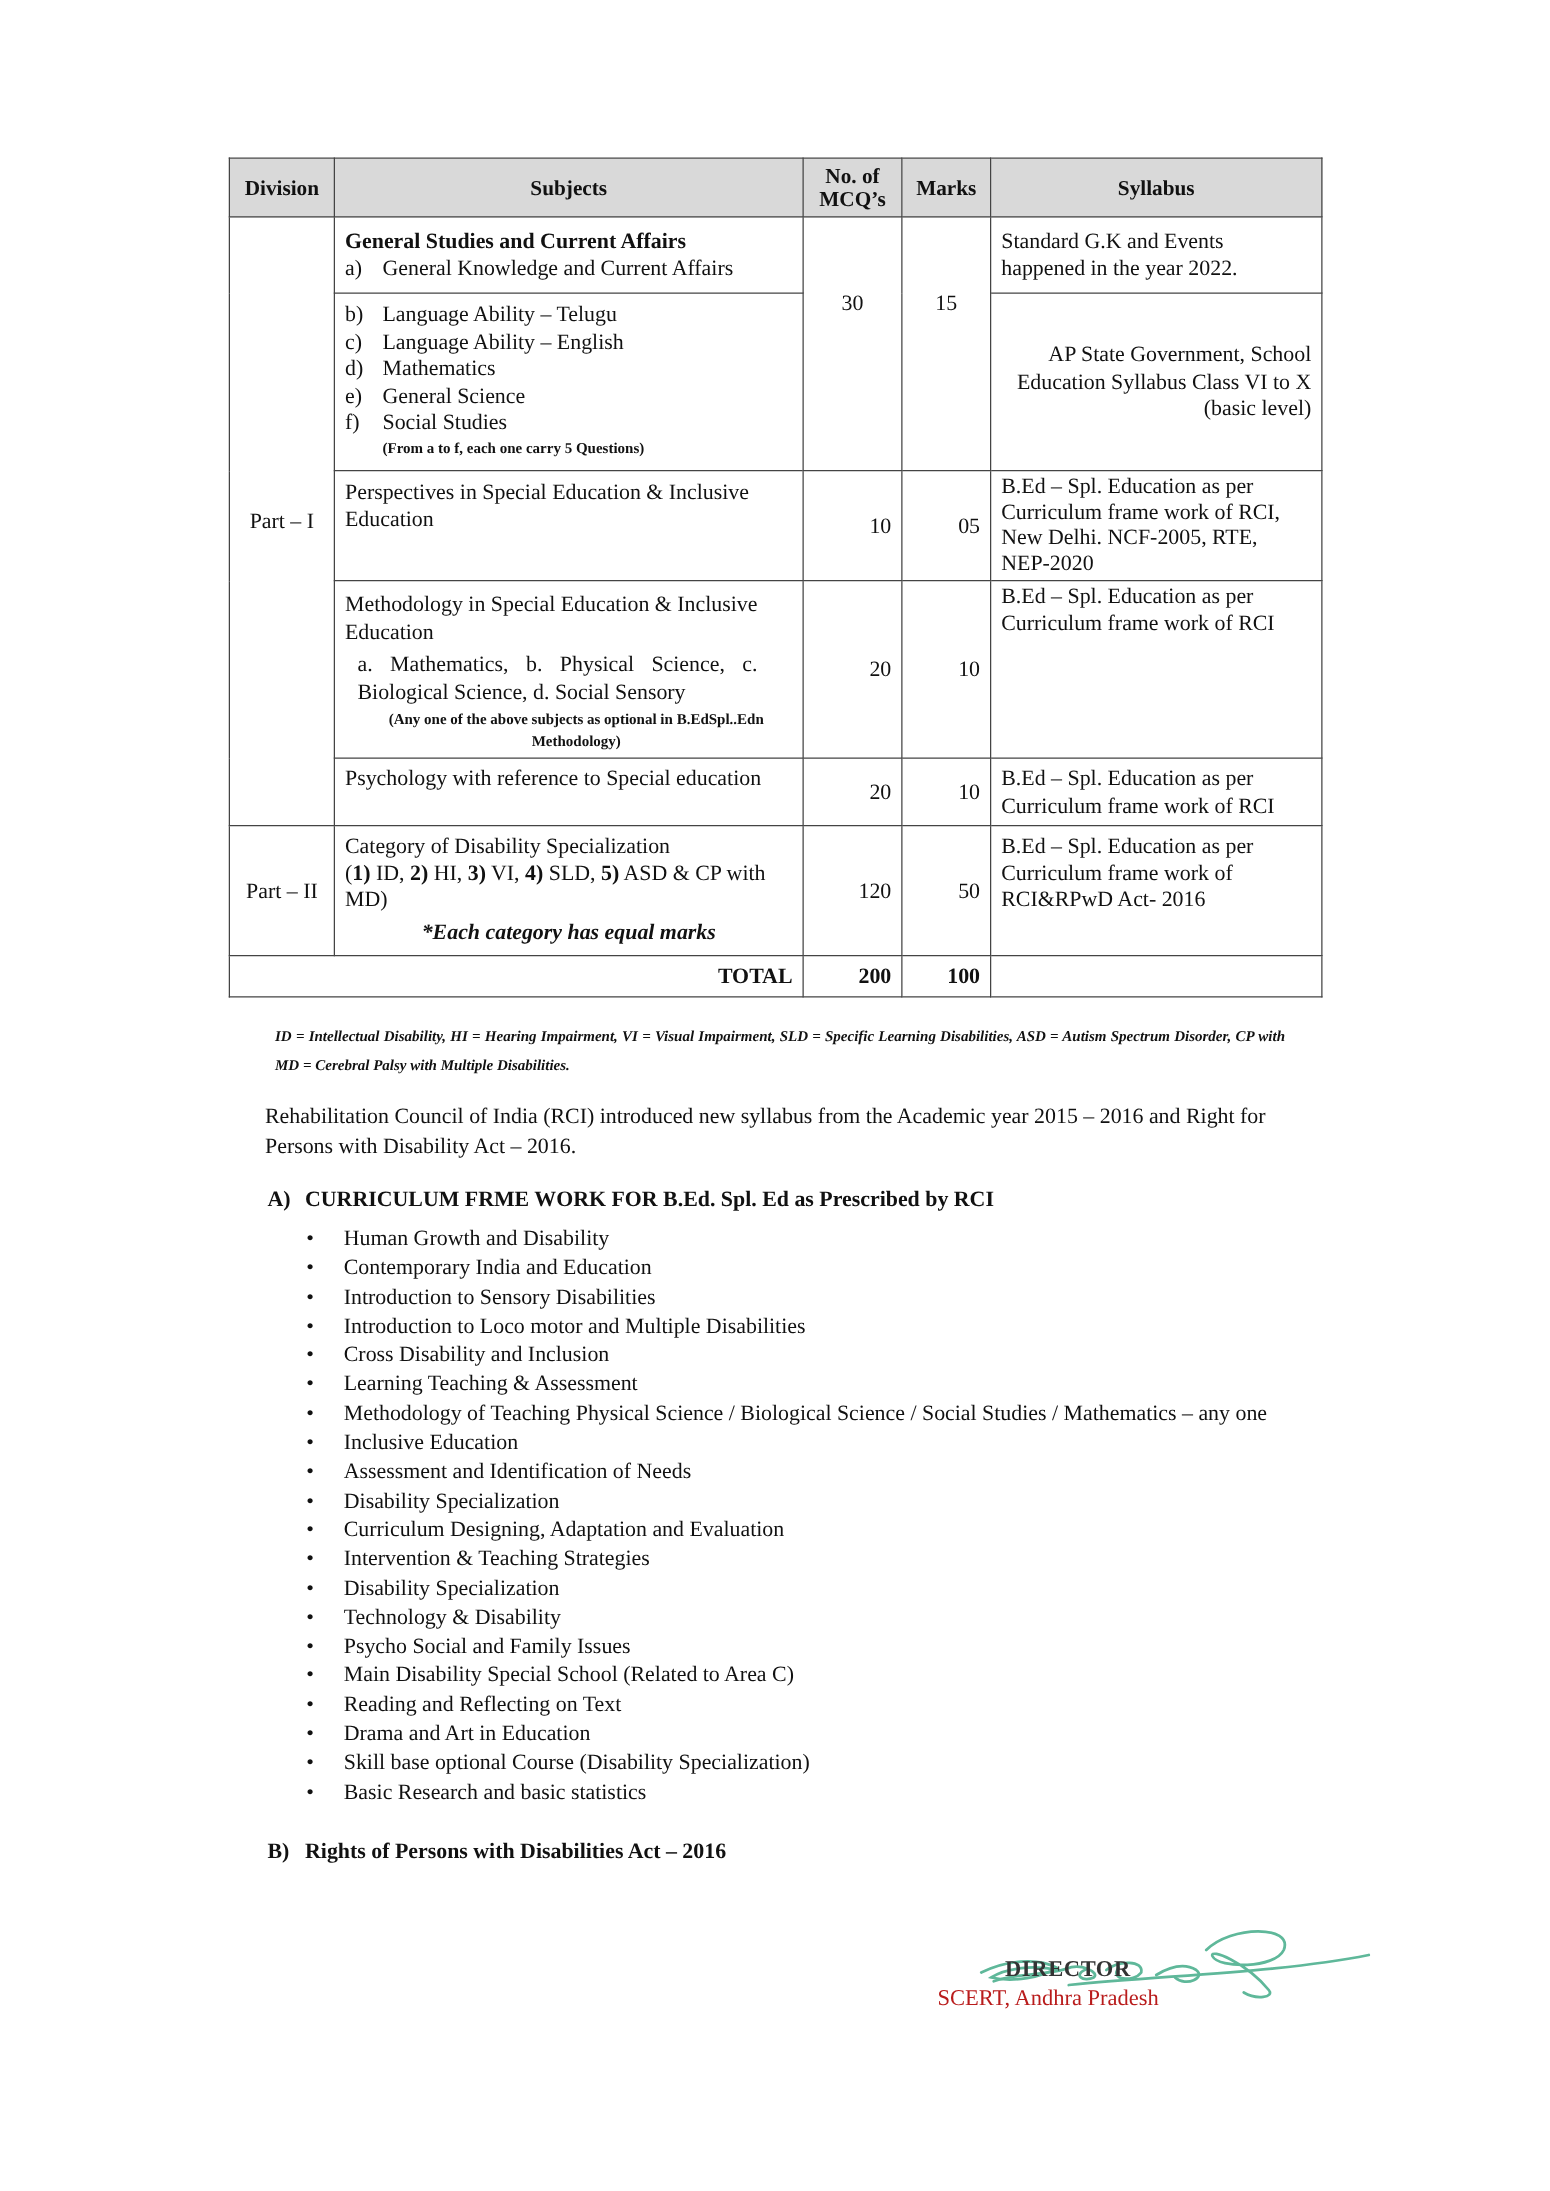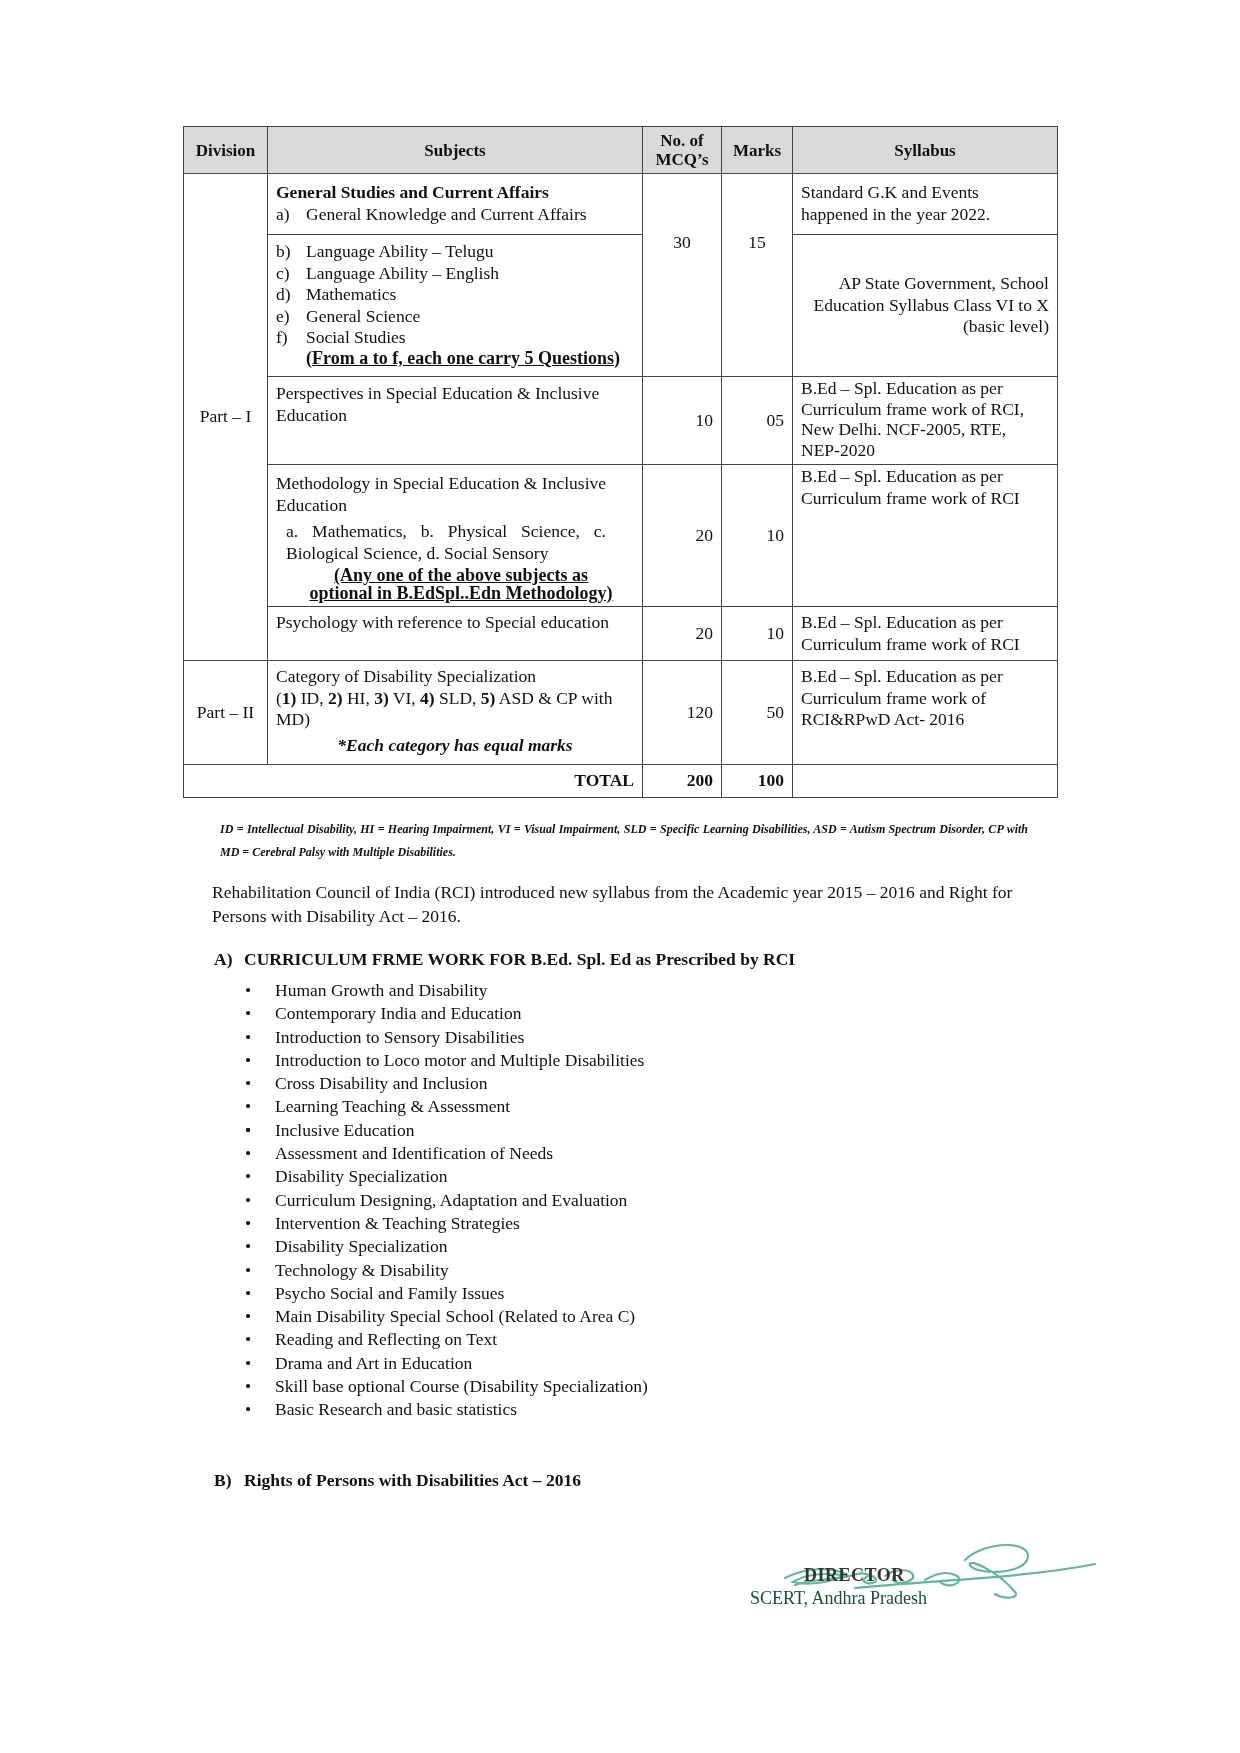--- a/index.html
+++ b/index.html
@@ -6,39 +6,39 @@
   body { width:1240px; height:1753px; position:relative; overflow:hidden;
          font-family:"Liberation Serif", serif; color:#111; }
   .abs { position:absolute; }
   table.syl { position:absolute; left:183px; top:126px; width:874px;
               border-collapse:collapse; font-size:17.5px; line-height:21.5px; table-layout:fixed;border-radius:11px; }
   table.syl td, table.syl th { border:1.5px solid #444; vertical-align:top; padding:2px 8px; }
   table.syl th { background:#d9d9d9; font-weight:bold; font-size:17px; line-height:19px;
                  vertical-align:middle; text-align:center; padding:4px 4px; height:33px; }
   .c { text-align:right; vertical-align:middle !important; }
   .b { font-weight:bold; }
-  .note-b { font-weight:bold; font-size:18px; line-height:18px;text-decoration:underline; }
+  .note-b { font-weight:bold; font-size:12px; line-height:18px; }
   .note-i { font-weight:bold; font-style:italic; text-align:center; }
   .sub-list { margin:0; padding:0; list-style:none; }
   .sub-list li { display:flex; }
   .sub-list .lt { width:30px; flex:none; }
   .legend { left:220px; top:818px; width:808px; font-style:italic; font-weight:bold;
             font-size:12px; line-height:23px; text-align:justify; text-align-last:left; }
   .para { left:212px; top:880px; width:830px; font-size:17.5px; line-height:24px; }
   .secA { left:214px; top:949px; font-size:17.5px; font-weight:bold; }
   .secA .lbl { display:inline-block; width:30px; }
   ul.bul { position:absolute; left:240px; top:979px; width:800px; margin:0; padding:0; list-style:none;
            font-size:17.5px; line-height:23.3px; }
   ul.bul li { position:relative; padding-left:35px; }
   ul.bul li .dot { position:absolute; left:5px; top:0; }
   .secB { left:214px; top:1470px; font-size:17.5px; font-weight:bold; }
   .secB .lbl { display:inline-block; width:30px; }
   .sig { left:735px; top:1530px; width:370px; height:95px; }
   .dir { left:804px; top:1565px; font-weight:bold; font-size:18px; color:#333; letter-spacing:0.5px; }
-  .scert { left:750px; top:1588px; font-size:18px; color:#14532d; }
+  .scert { left:750px; top:1588px; font-size:18px; color:#b91c1c; }
 </style>
 </head>
 <body>
 
 <table class="syl">
   <colgroup>
     <col style="width:84px">
       <col style="width:375px">
       <col style="width:79px">
       <col style="width:71px">
@@ -155,21 +155,21 @@
   <span class="lbl">A)</span><span>CURRICULUM FRME WORK FOR B.Ed. Spl. Ed as Prescribed by RCI</span>
 </div>
 
 <ul class="bul">
   <li><span class="dot">•</span><span>Human Growth and Disability</span></li>
   <li><span class="dot">•</span><span>Contemporary India and Education</span></li>
   <li><span class="dot">•</span><span>Introduction to Sensory Disabilities</span></li>
   <li><span class="dot">•</span><span>Introduction to Loco motor and Multiple Disabilities</span></li>
   <li><span class="dot">•</span><span>Cross Disability and Inclusion</span></li>
   <li><span class="dot">•</span><span>Learning Teaching &amp; Assessment</span></li>
-  <li style="padding-right:10px"><span class="dot">•</span></li>
+  <li style="padding-right:10px"><span class="dot">•</span><span>Methodology of Teaching Physical Science / Biological Science / Social Studies / Mathematics – any one</span></li>
   <li><span class="dot">•</span><span>Inclusive Education</span></li>
   <li><span class="dot">•</span><span>Assessment and Identification of Needs</span></li>
   <li><span class="dot">•</span><span>Disability Specialization</span></li>
   <li><span class="dot">•</span><span>Curriculum Designing, Adaptation and Evaluation</span></li>
   <li><span class="dot">•</span><span>Intervention &amp; Teaching Strategies</span></li>
   <li><span class="dot">•</span><span>Disability Specialization</span></li>
   <li><span class="dot">•</span><span>Technology &amp; Disability</span></li>
   <li><span class="dot">•</span><span>Psycho Social and Family Issues</span></li>
   <li><span class="dot">•</span><span>Main Disability Special School (Related to Area C)</span></li>
   <li><span class="dot">•</span><span>Reading and Reflecting on Text</span></li>

